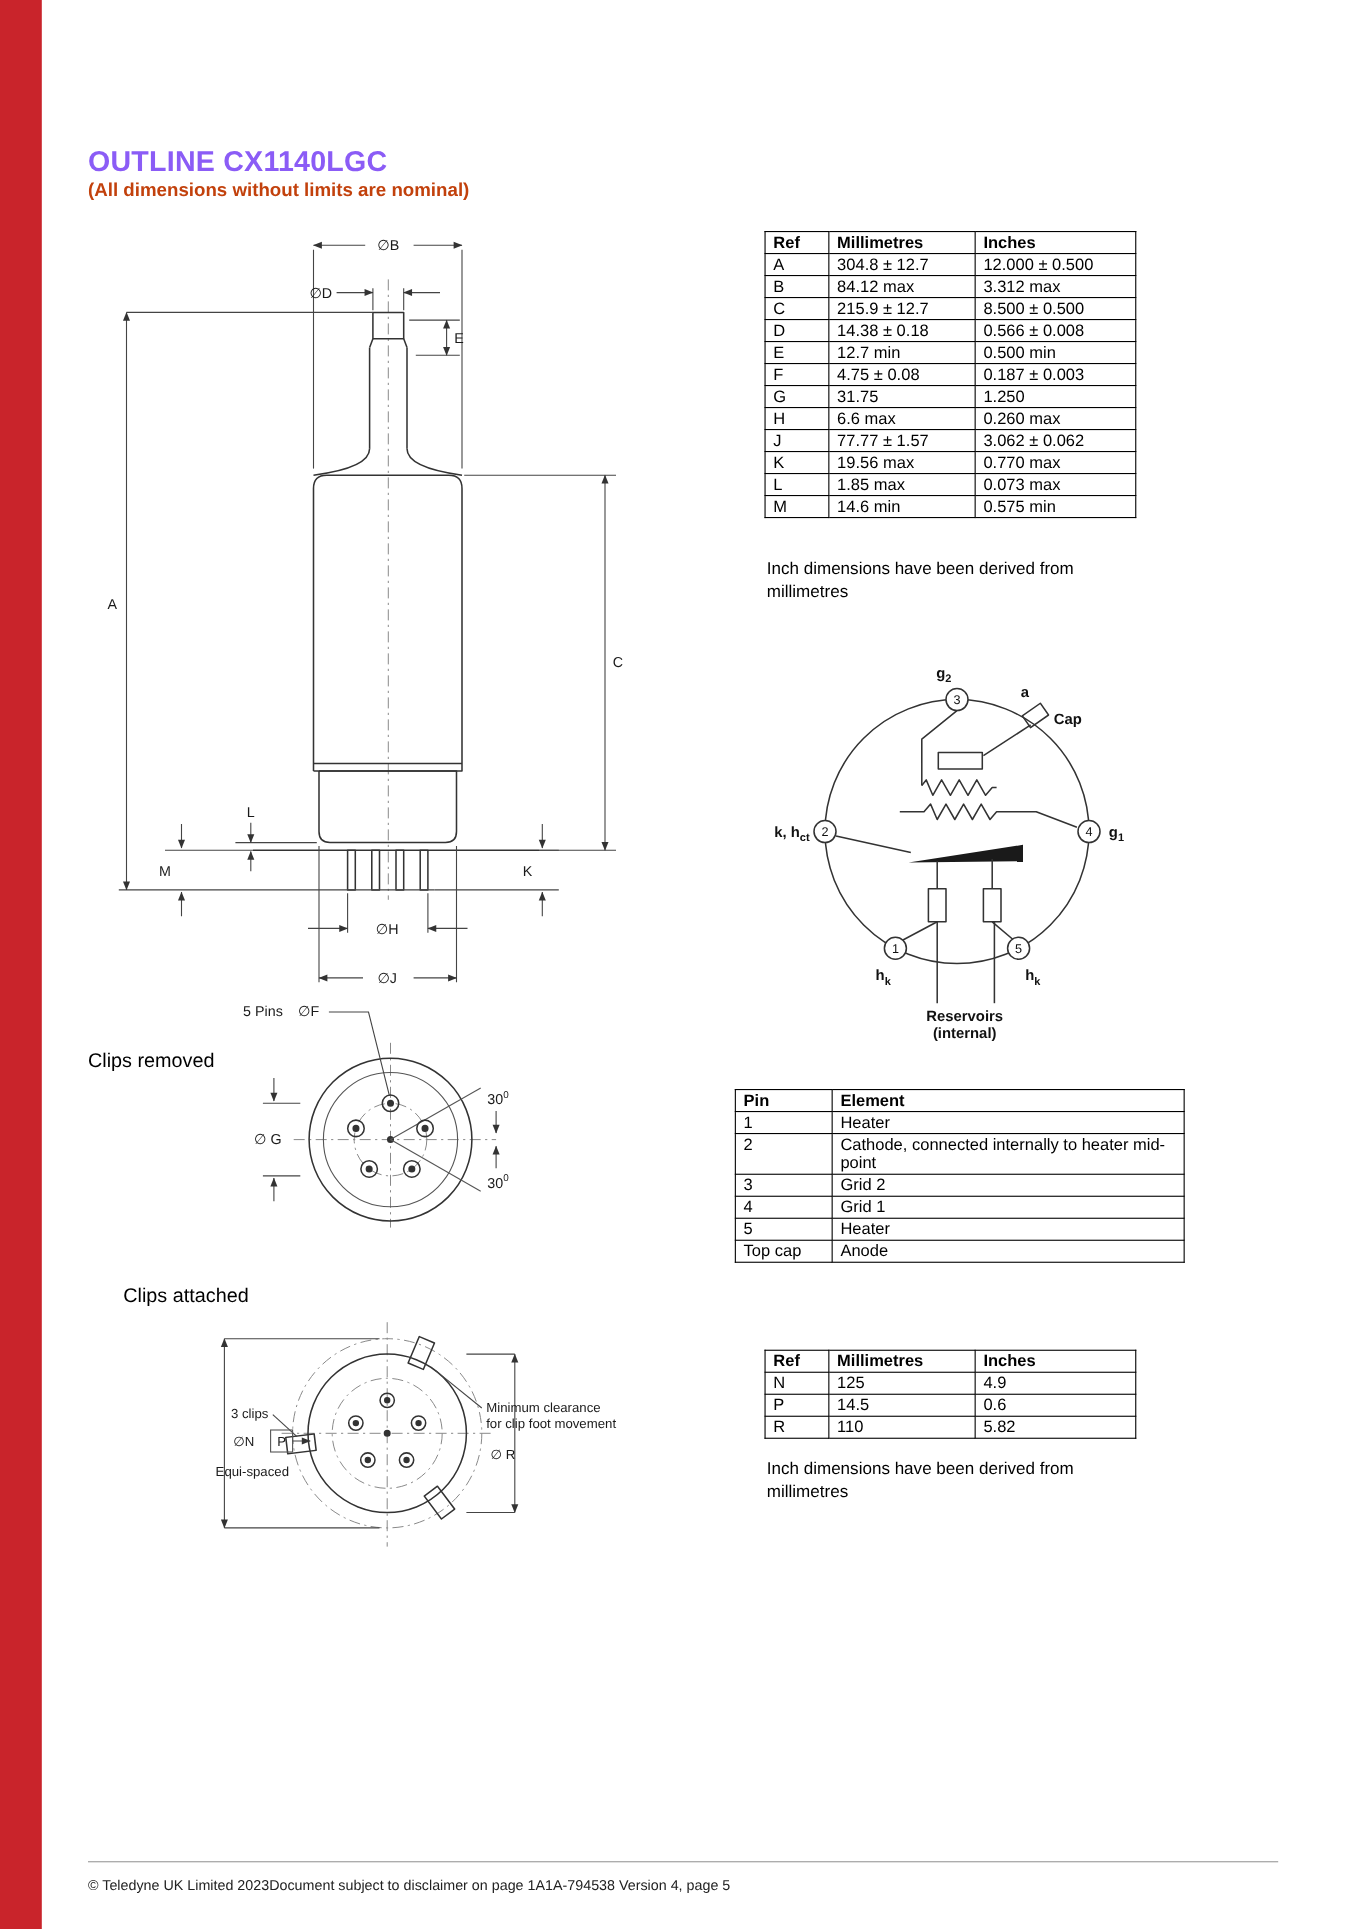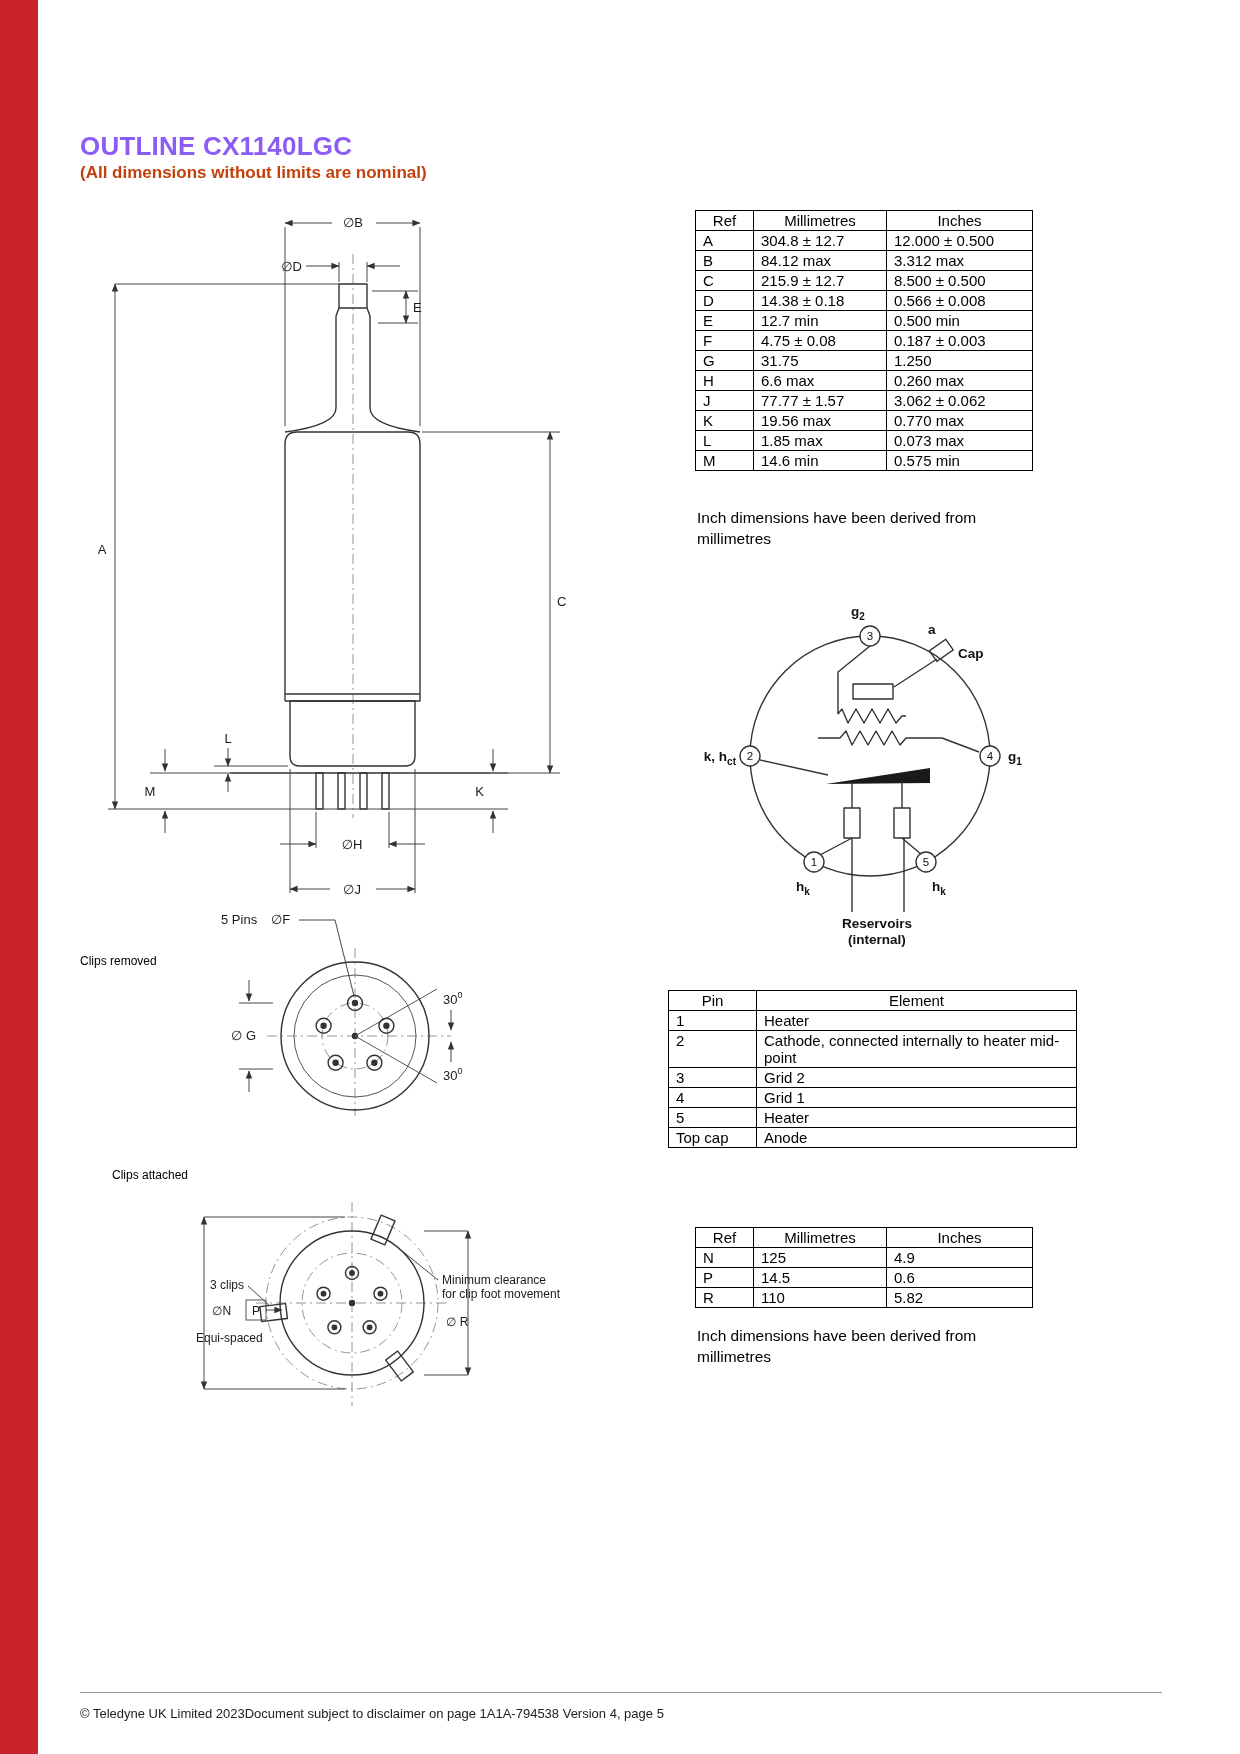--- a/index.html
+++ b/index.html
@@ -4,31 +4,31 @@
 <style>
   * { margin:0; padding:0; box-sizing:border-box; }
   html,body { width:1240px; height:1754px; }
   body { position:relative; background:#ffffff; font-family:"Liberation Sans", sans-serif; color:#000; overflow:hidden; }
   .red-bar { position:absolute; left:0; top:0; width:38px; height:1754px; background:#c9242b; }
   .abs { position:absolute; }
   .title { position:absolute; left:80px; top:112px; font-size:26px; font-weight:bold; color:#8b5cf6; letter-spacing:0.2px;margin-top:19px; }
   .subtitle { position:absolute; left:80px; top:163px; font-size:17px; font-weight:bold; color:#c2410c; }
   table.data { border-collapse:collapse; position:absolute; font-size:15px; background:#fff; }
   table.data th, table.data td { border:1px solid #000; padding:1px 7px; text-align:left; vertical-align:top; font-weight:normal; }
-  table.data th { font-weight:normal;text-align:center; }
+  table.data th { font-weight:bold; }
   #dimTable th:nth-child(1), #dimTable td:nth-child(1){width:58px}
   #dimTable th:nth-child(2), #dimTable td:nth-child(2){width:133px}
   #dimTable th:nth-child(3), #dimTable td:nth-child(3){width:146px}
   #clipTable th:nth-child(1), #clipTable td:nth-child(1){width:58px}
   #clipTable th:nth-child(2), #clipTable td:nth-child(2){width:133px}
   #clipTable th:nth-child(3), #clipTable td:nth-child(3){width:146px}
   #pinTable th:nth-child(1), #pinTable td:nth-child(1){width:88px}
   #pinTable th:nth-child(2), #pinTable td:nth-child(2){width:320px}
   .note { position:absolute; font-size:15.5px; line-height:1.35; width:335px; }
-  .caption { position:absolute; font-size:12px; }
+  .caption { position:absolute; font-size:18px; }
   .footer-line { position:absolute; left:80px; top:1692px; width:1082px; border-top:1px solid #999; }
   .footer { position:absolute; left:80px; top:1706px; width:1082px; display:flex; justify-content:flex-start; font-size:13px; color:#222; }
   svg text { font-family:"Liberation Sans", sans-serif; }
   .ln  { stroke:#333; stroke-width:1.4; fill:none; stroke-linejoin:round; }
   .thin{ stroke:#555; stroke-width:1; fill:none; }
   .dim { stroke:#444; stroke-width:1; fill:none; }
   .cl2 { stroke:#888; stroke-width:0.9; fill:none; stroke-dasharray:10 4 2 4; }
   .dtxt text { font-size:13px; fill:#1a1a1a; }
   .sml text { font-size:12px; fill:#1a1a1a; }
   .slbl text { font-size:13.5px; font-weight:bold; fill:#111; }

